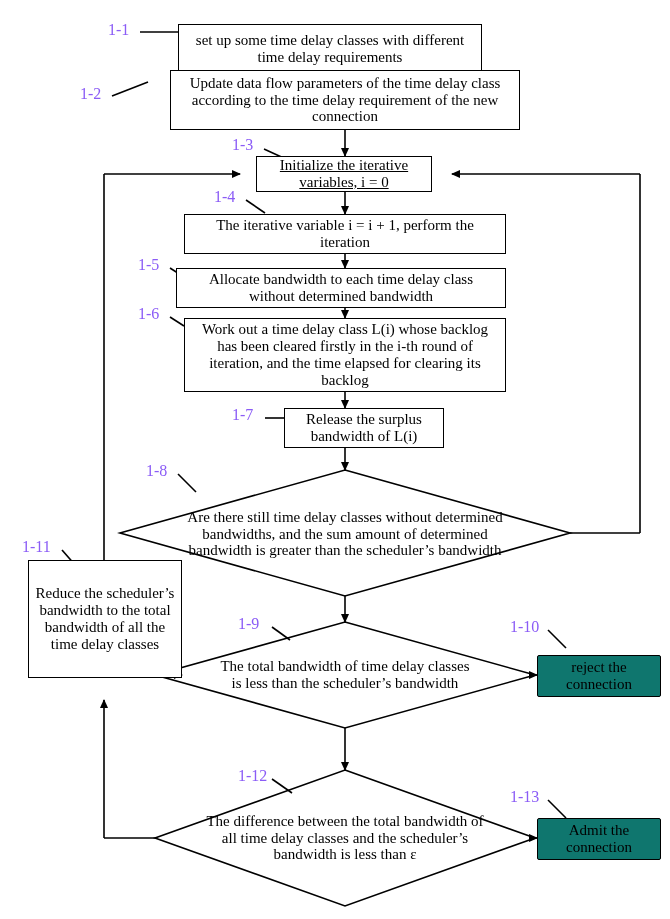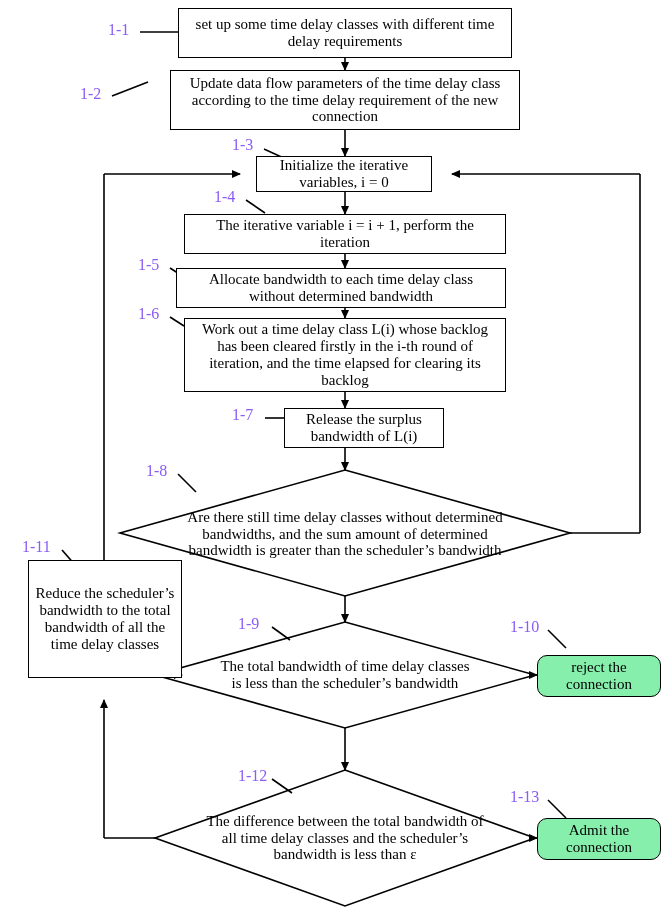--- a/index.html
+++ b/index.html
@@ -34,22 +34,22 @@
     text-align: center;
     color: #000000;
     line-height: 1.12;
   }
   .rect {
     border: 1.6px solid #000000;
     background: #ffffff;
   }
   .term {
     border: 1.6px solid #000000;
-    background: #86efac;
-    border-radius: 10px;
+    background: #0f766e;
+    border-radius: 2px;
   }
   .label {
     position: absolute;
     color: #8b5cf6;
     white-space: nowrap;
   }
   .diamond-text {
     position: absolute;
     display: flex;
     align-items: center;
@@ -122,29 +122,29 @@
       <line x1="265" y1="418" x2="284" y2="418"></line>
       <line x1="178" y1="474" x2="196" y2="492"></line>
       <line x1="62" y1="550" x2="76" y2="566"></line>
       <line x1="272" y1="627" x2="290" y2="640"></line>
       <line x1="548" y1="630" x2="566" y2="648"></line>
       <line x1="272" y1="779" x2="292" y2="793"></line>
       <line x1="548" y1="800" x2="566" y2="818"></line>
     </g>
   </svg>
 
-  <div class="node rect" style="left:178px; top:8px; width:334px; height:50px; font-size:15px; padding:2px 8px;">
+  <div class="node rect" style="left:178px; top:24px; width:304px; height:50px; font-size:15px; padding:2px 8px;">
     <span>set up some time delay classes with different time delay requirements</span>
   </div>
 
   <div class="node rect" style="left:170px; top:70px; width:350px; height:60px; font-size:15px; padding:2px 16px;">
     <span>Update data flow parameters of the time delay class according to the time delay requirement of the new connection</span>
   </div>
 
-  <div class="node rect" style="left:256px; top:156px; width:176px; height:36px; font-size:15px; padding:2px 6px;">
+  <div class="node rect" style="left:256px; top:156px; width:176px; height:36px; font-size:15px; padding:2px 6px;text-decoration:underline;">
     <span>Initialize the iterative variables, i = 0</span>
   </div>
 
   <div class="node rect" style="left:184px; top:214px; width:322px; height:40px; font-size:15px; padding:2px 8px;">
     <span>The iterative variable i = i + 1, perform the iteration</span>
   </div>
 
   <div class="node rect" style="left:176px; top:268px; width:330px; height:40px; font-size:15px; padding:2px 8px;">
     <span>Allocate bandwidth to each  time delay class without determined  bandwidth</span>
   </div>

